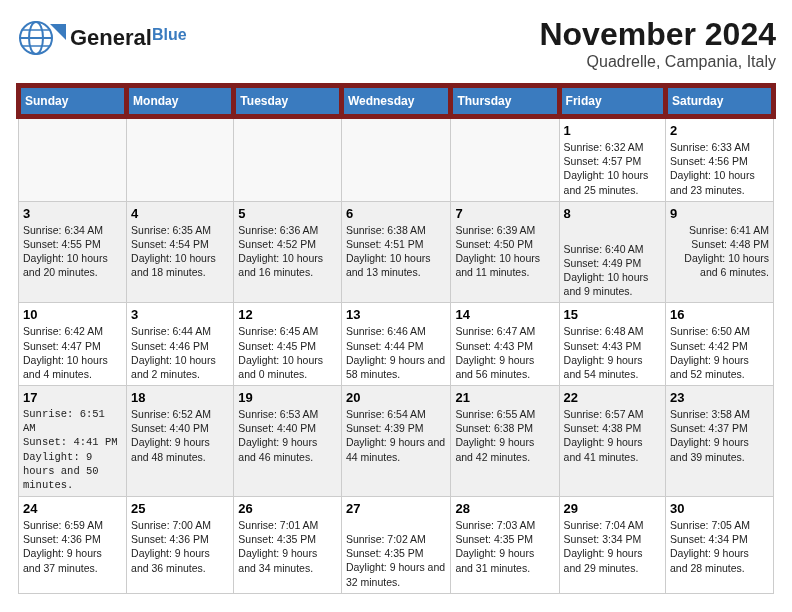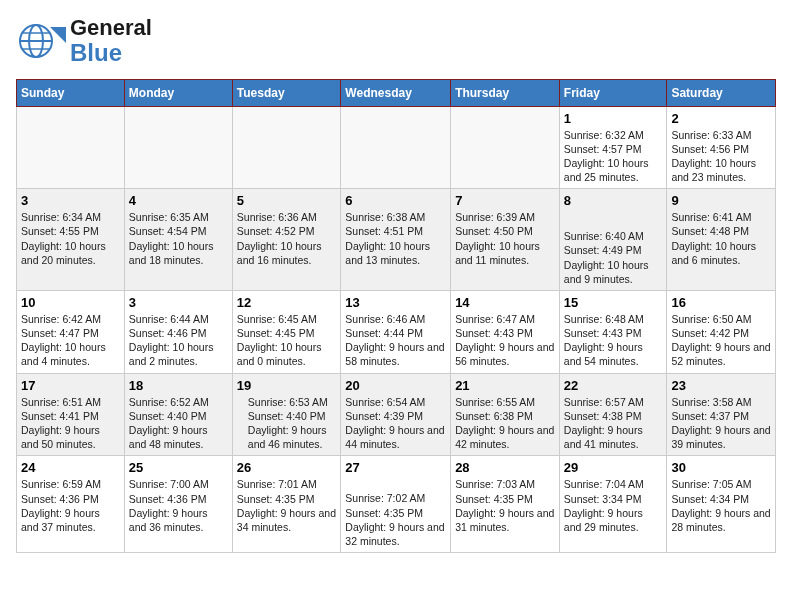--- a/index.html
+++ b/index.html
@@ -39,21 +39,21 @@
       border-collapse: collapse;
       font-size: 11px;
     }
     thead tr th {
       background-color: #3a7bbf;
       color: #fff;
       font-weight: bold;
       font-size: 12px;
       padding: 6px 4px;
       text-align: left;
-      border: 1px solid #7f1d1d;
+      border: 5px solid #7f1d1d;
     }
     tbody tr td {
       border: 1px solid #ccc;
       vertical-align: top;
       padding: 4px;
       height: 80px;
       width: 113px;
     }
     tbody tr:nth-child(even) td {
       background-color: #f0f0f0;
@@ -84,25 +84,29 @@
       <svg width="52" height="44" viewBox="0 0 52 44">
 
         <ellipse cx="20" cy="22" rx="16" ry="16" fill="none" stroke="#3a7bbf" stroke-width="2"></ellipse>
         <ellipse cx="20" cy="22" rx="7" ry="16" fill="none" stroke="#3a7bbf" stroke-width="2"></ellipse>
         <line x1="4" y1="22" x2="36" y2="22" stroke="#3a7bbf" stroke-width="2"></line>
         <line x1="6" y1="14" x2="34" y2="14" stroke="#3a7bbf" stroke-width="1.5"></line>
         <line x1="6" y1="30" x2="34" y2="30" stroke="#3a7bbf" stroke-width="1.5"></line>
 
         <polygon points="34,8 50,8 50,24" fill="#3a7bbf"></polygon>
       </svg>
-      <div style="display:flex; flex-direction:column; margin-left:2px;">
+      <div style="display:flex; margin-left:2px;">
         <span style="font-size:22px; font-weight:bold; color:#1a1a1a; line-height:1.1;">General</span>
-        <span style="font-size:24px; font-weight:bold; color:#3a7bbf; line-height:1.1;">Blue</span>
+        <span style="font-size:16px; font-weight:bold; color:#3a7bbf; line-height:1.1;">Blue</span>
       </div>
     </div>
+  </div>
+  <div class="title-block">
+    <h1>November 2024</h1>
+    <h2>Quadrelle, Campania, Italy</h2>
   </div>
 </div>
 
 <table>
   <thead>
     <tr>
     <th>Sunday</th>
         <th>Monday</th>
         <th>Tuesday</th>
         <th>Wednesday</th>
@@ -163,21 +167,21 @@
 Daylight: 10 hours and 11 minutes.</div>
         </td>
         <td>
           <div class="day-num">8</div>
           <div class="day-info" style="white-space: pre-line; margin-top: 21px;">Sunrise: 6:40 AM
 Sunset: 4:49 PM
 Daylight: 10 hours and 9 minutes.</div>
         </td>
         <td>
           <div class="day-num">9</div>
-          <div class="day-info" style="white-space: pre-line;">Sunrise: 6:41 AM
+          <div class="day-info" style="white-space: pre-line; text-align: right;">Sunrise: 6:41 AM
 Sunset: 4:48 PM
 Daylight: 10 hours and 6 minutes.</div>
         </td>
       </tr>
       <tr>
         <td>
           <div class="day-num">10</div>
           <div class="day-info" style="white-space: pre-line;">Sunrise: 6:42 AM
 Sunset: 4:47 PM
 Daylight: 10 hours and 4 minutes.</div>
@@ -215,33 +219,33 @@
         <td>
           <div class="day-num">16</div>
           <div class="day-info" style="white-space: pre-line;">Sunrise: 6:50 AM
 Sunset: 4:42 PM
 Daylight: 9 hours and 52 minutes.</div>
         </td>
       </tr>
       <tr>
         <td>
           <div class="day-num">17</div>
-          <div class="day-info" style="white-space: pre-line;">Sunrise: 6:51 AM
+          <div class="day-info" style="white-space: pre-line; font-family: Liberation Mono, monospace;">Sunrise: 6:51 AM
 Sunset: 4:41 PM
 Daylight: 9 hours and 50 minutes.</div>
         </td>
         <td>
           <div class="day-num">18</div>
           <div class="day-info" style="white-space: pre-line;">Sunrise: 6:52 AM
 Sunset: 4:40 PM
 Daylight: 9 hours and 48 minutes.</div>
         </td>
         <td>
           <div class="day-num">19</div>
-          <div class="day-info" style="white-space: pre-line; margin-left: 11px;">Sunrise: 6:53 AM
+          <div class="day-info" style="white-space: pre-line;">Sunrise: 6:53 AM
 Sunset: 4:40 PM
 Daylight: 9 hours and 46 minutes.</div>
         </td>
         <td>
           <div class="day-num">20</div>
           <div class="day-info" style="white-space: pre-line;">Sunrise: 6:54 AM
 Sunset: 4:39 PM
 Daylight: 9 hours and 44 minutes.</div>
         </td>
         <td>

